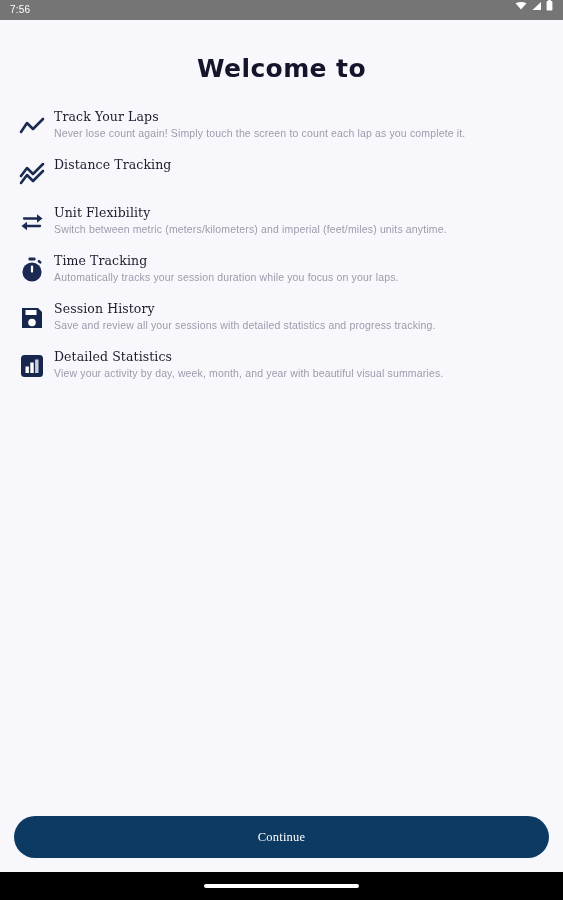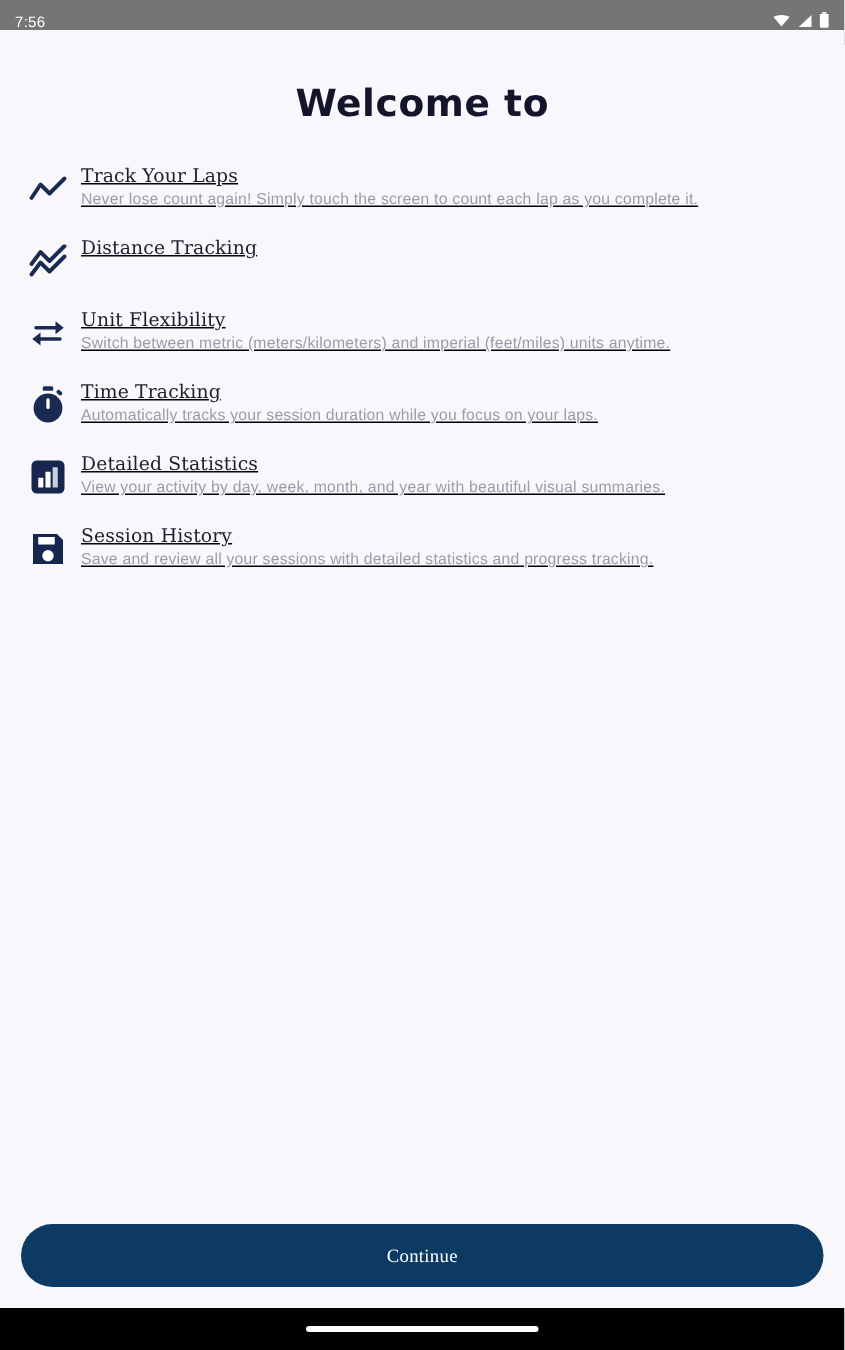--- a/index.html
+++ b/index.html
@@ -13,21 +13,21 @@
     font-family: "Liberation Sans", sans-serif;
     overflow: hidden;
     position: relative;
   }
 
   
   .status-bar {
     height: 20px;
     background: #757575;
     display: flex;
-    align-items: center;
+    align-items: flex-end;
     justify-content: space-between;
     padding: 15px 10px;
     box-sizing: border-box;
   }
   .status-time {
     color: #ffffff;
     font-size: 10px;
     letter-spacing: 0.2px;
     font-family: "Liberation Sans", sans-serif;
   }
@@ -60,21 +60,20 @@
     font-size: 25px;
     line-height: 1.2;
     color: #14142b;
     letter-spacing: 0.4px;
   }
   .title .line2 { display: block; }
 
   
   .features {
     padding: 0 14px 0 10px;
-    text-decoration: underline;
   }
   .feature {
     display: flex;
     align-items: flex-start;
     margin-bottom: 14px;
     min-height: 34px;
   }
   .feature-icon {
     width: 44px;
     min-width: 44px;
@@ -230,46 +229,46 @@
       <div class="feature-text">
         <div class="feature-title">Time Tracking</div>
         <div class="feature-desc">Automatically tracks your session duration while you focus on your laps.</div>
       </div>
     </div>
 
 
     <div class="feature">
       <div class="feature-icon">
         <svg width="24" height="24" viewBox="0 0 24 24">
+          <path d="M2 2 H18 L22 6 V22 H2 Z" fill="#16264d"></path>
+          <rect x="5.5" y="4" width="11" height="5" fill="#ffffff"></rect>
+          <circle cx="12" cy="16.5" r="3.8" fill="#ffffff"></circle>
+        </svg>
+      </div>
+      <div class="feature-text">
+        <div class="feature-title">Session History</div>
+        <div class="feature-desc">Save and review all your sessions with detailed statistics and progress tracking.</div>
+      </div>
+    </div>
+
+    <div class="feature">
+      <div class="feature-icon">
+        <svg width="24" height="24" viewBox="0 0 24 24">
           <rect x="1" y="1" width="22" height="22" rx="3.5" fill="#16264d"></rect>
           <rect x="5.5" y="12.5" width="3.4" height="6.5" fill="#ffffff"></rect>
           <rect x="10.3" y="8.5" width="3.4" height="10.5" fill="#ffffff"></rect>
           <rect x="15.1" y="5.5" width="3.4" height="13.5" fill="#c9cfe0"></rect>
         </svg>
       </div>
       <div class="feature-text">
         <div class="feature-title">Detailed Statistics</div>
         <div class="feature-desc">View your activity by day, week, month, and year with beautiful visual summaries.</div>
       </div>
     </div>
 
-    <div class="feature">
-      <div class="feature-icon">
-        <svg width="24" height="24" viewBox="0 0 24 24">
-          <path d="M2 2 H18 L22 6 V22 H2 Z" fill="#16264d"></path>
-          <rect x="5.5" y="4" width="11" height="5" fill="#ffffff"></rect>
-          <circle cx="12" cy="16.5" r="3.8" fill="#ffffff"></circle>
-        </svg>
-      </div>
-      <div class="feature-text">
-        <div class="feature-title">Session History</div>
-        <div class="feature-desc">Save and review all your sessions with detailed statistics and progress tracking.</div>
-      </div>
-    </div>
-
   </div>
 
   <div class="footer">
     <button class="continue-btn">Continue</button>
   </div>
 
 </div>
 
 <div class="nav-bar">
   <div class="home-indicator"></div>

